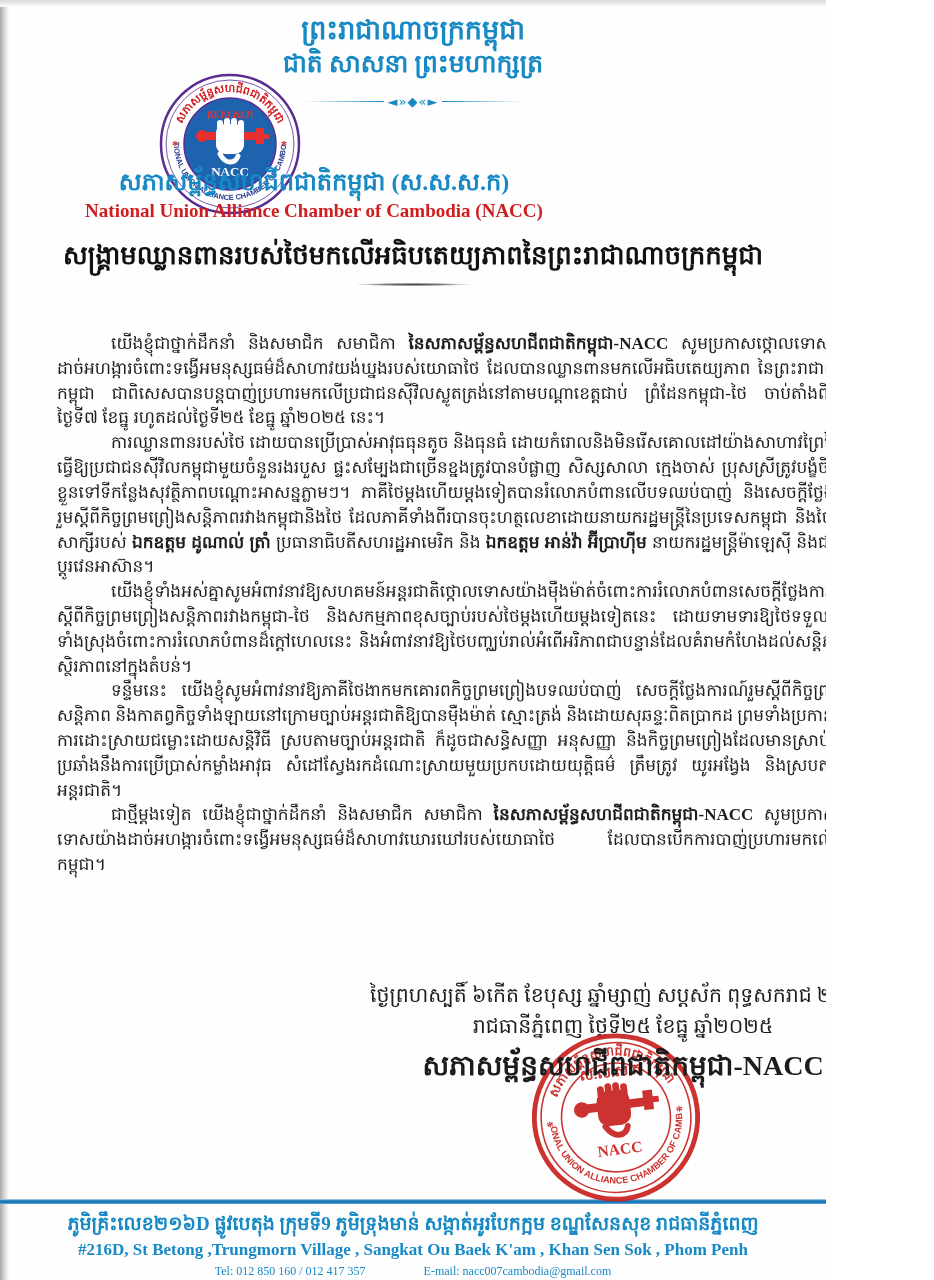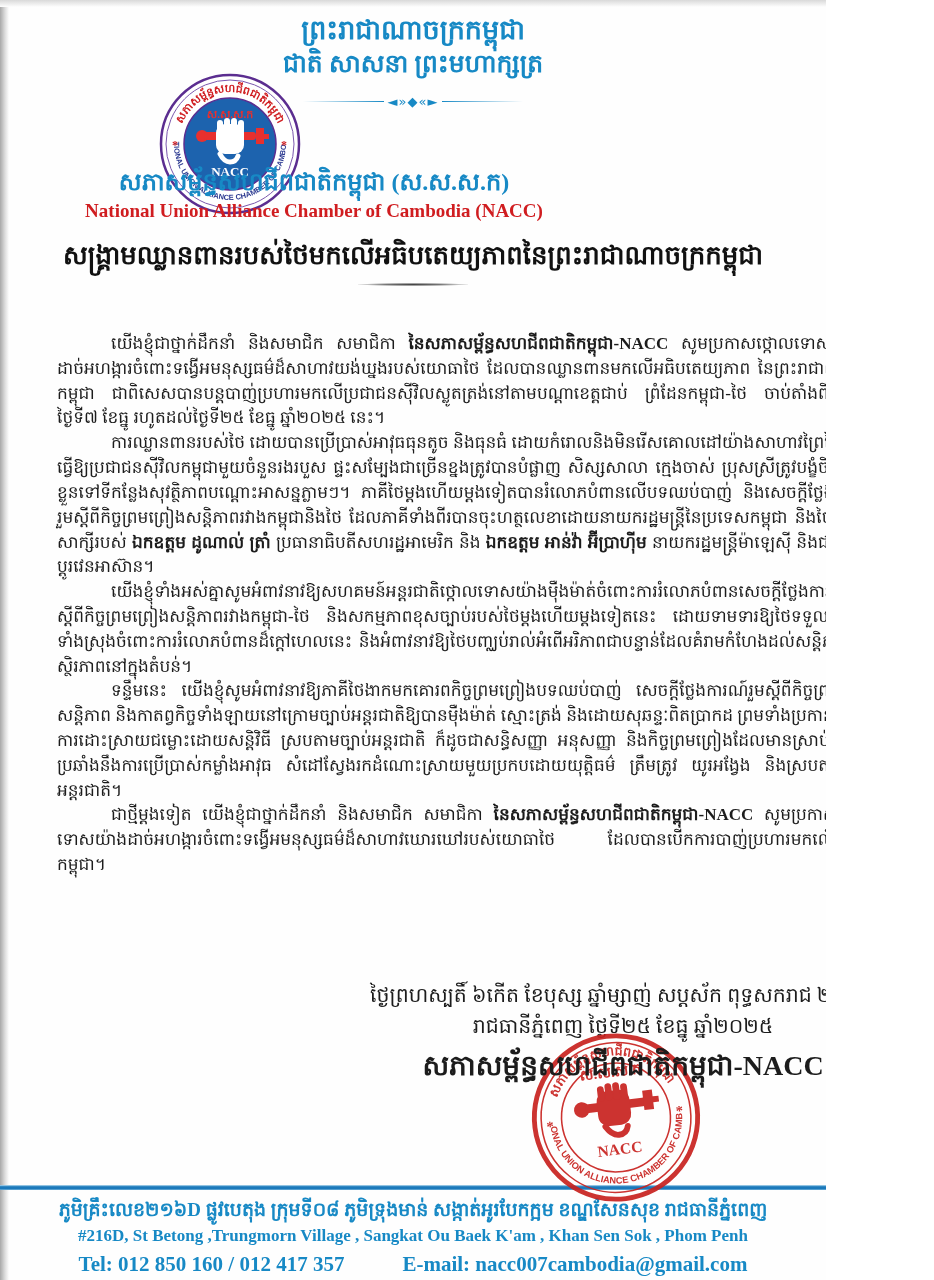--- a/index.html
+++ b/index.html
@@ -33,21 +33,21 @@
   .dateblock{position:absolute;top:980px;left:328px;width:590px;text-align:center;}
   .dateline{font-size:20.5px;line-height:1.5;}
   .signature{font-size:28px;font-weight:bold;margin-top:6px;position:relative;z-index:3;}
   .stamp{position:absolute;left:518px;top:1030px;width:196px;height:175px;z-index:2;opacity:0.92;
          transform:rotate(-7deg);}
   .footer{position:absolute;left:0;bottom:0;width:100%;}
   .footer-rule{height:5px;background:linear-gradient(to bottom,#bfe0f2 0%,#1b79bb 35%,#1b79bb 80%,#8ec4e4 100%);}
   .footer-text{text-align:center;color:#1789c5;padding-top:7px;}
   .f-kh{font-size:19px;font-weight:bold;line-height:1.35;}
   .f-en{font-size:17px;font-weight:bold;line-height:1.5;}
-  .f-contact{font-size:21px;font-weight:bold;line-height:1.5;}
+  .f-contact{font-size:12px;font-weight:normal;line-height:1.5;}
   .f-contact .gap{display:inline-block;width:58px;}
 </style>
 </head>
 <body>
 
 <div class="page">
   <div class="edge-left"></div>
   <div class="edge-top"></div>
 
   <div class="header">
@@ -145,20 +145,20 @@
       <rect x="90" y="54" width="7" height="18" rx="3.5"></rect>
       <rect x="98" y="56" width="7" height="16" rx="3.5"></rect>
       <path d="M78 98 q6 10 13 10 q8 0 10 -8" fill="none" stroke="#c8221f" stroke-width="6" stroke-linecap="round"></path>
     </g>
     <text x="90" y="128" font-size="16" fill="#c8221f" font-weight="bold" text-anchor="middle" font-family="Liberation Serif, serif">NACC</text>
   </svg>
 
   <div class="footer">
     <div class="footer-rule"></div>
     <div class="footer-text">
-      <div class="f-kh">ភូមិគ្រឹះលេខ២១៦D ផ្លូវបេតុង ក្រុមទី០៨ ភូមិទ្រុងមាន់ សង្កាត់អូរបែកក្អម ខណ្ឌសែនសុខ រាជធានីភ្នំពេញ</div>
+      <div class="f-kh">ភូមិគ្រឹះលេខ២១៦D ផ្លូវបេតុង ក្រុមទី9 ភូមិទ្រុងមាន់ សង្កាត់អូរបែកក្អម ខណ្ឌសែនសុខ រាជធានីភ្នំពេញ</div>
       <div class="f-en">#216D, St Betong ,Trungmorn Village , Sangkat Ou Baek K'am , Khan Sen Sok , Phom Penh</div>
       <div class="f-contact">
         <span>Tel: 012 850 160 / 012 417 357</span><span class="gap"></span><span>E-mail: nacc007cambodia@gmail.com</span>
       </div>
     </div>
   </div>
 </div>
 
 </body></html>

